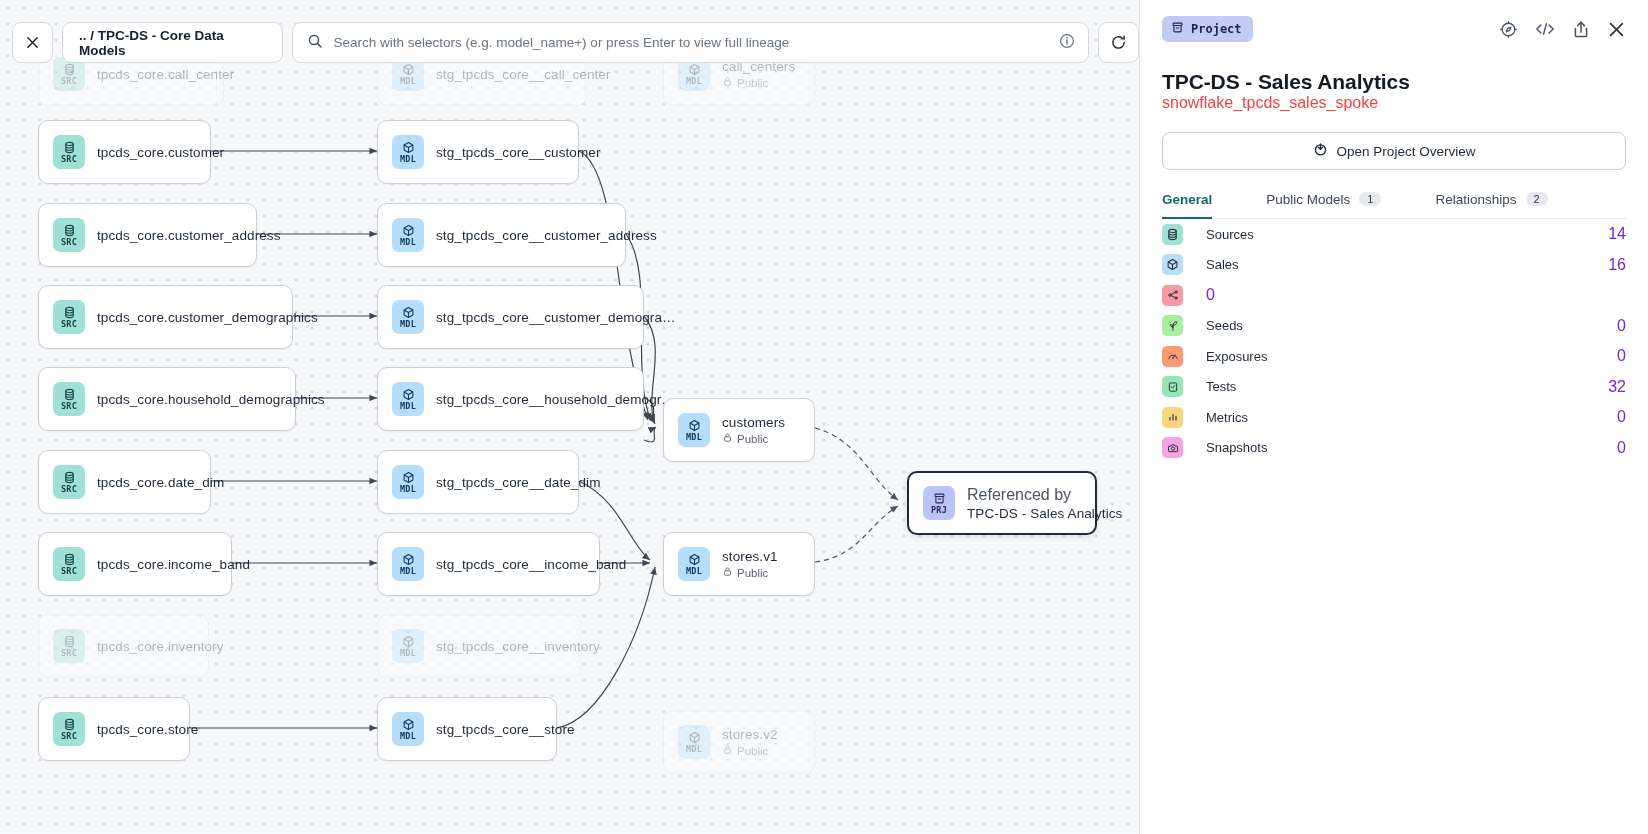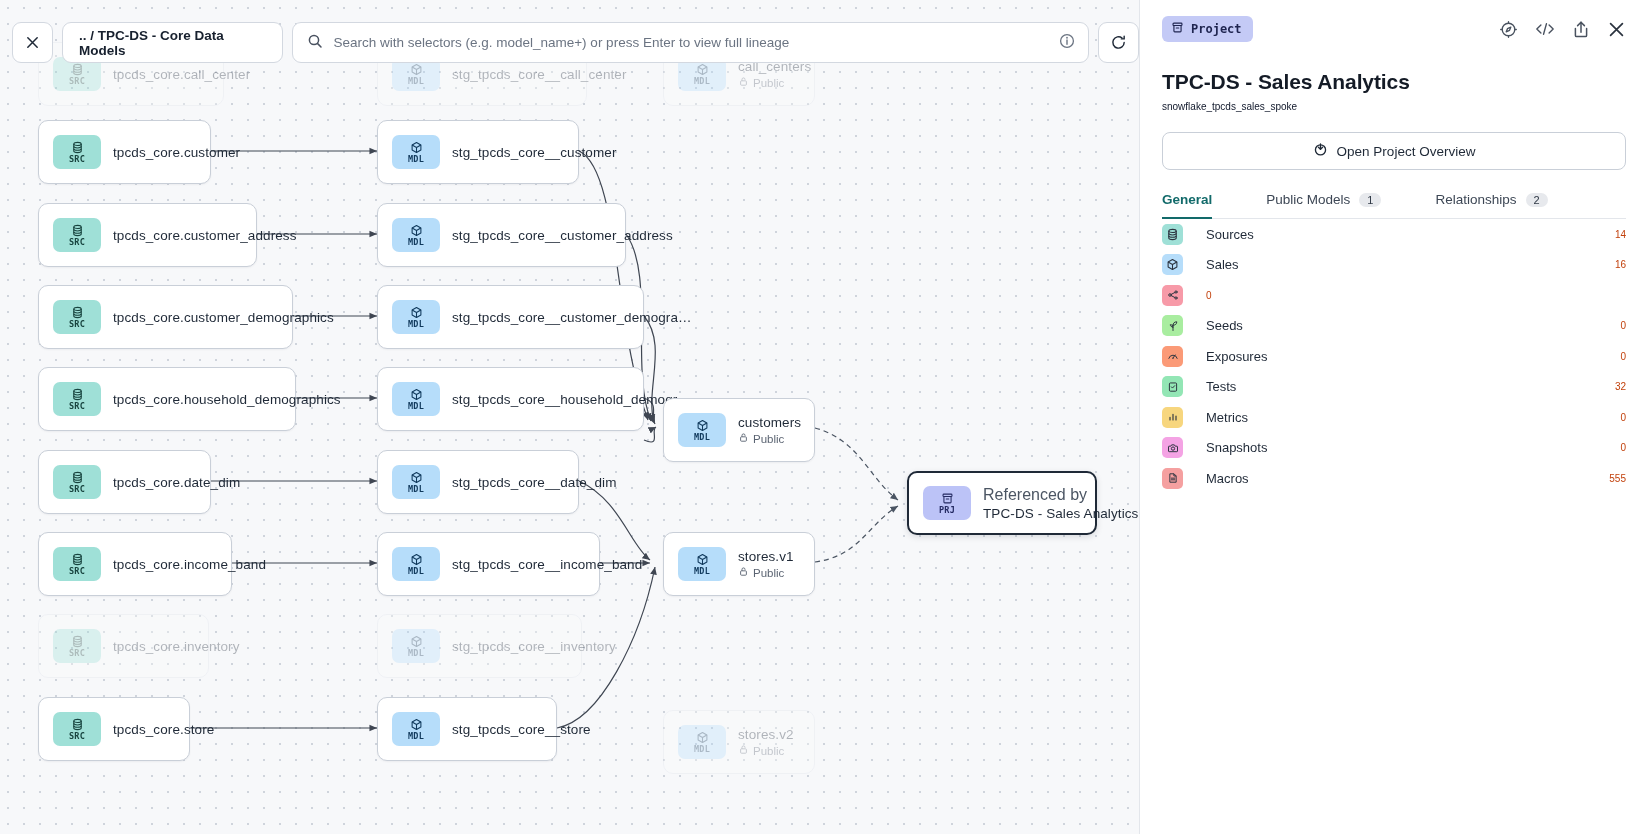--- a/index.html
+++ b/index.html
@@ -40,21 +40,21 @@
     opacity: .33;
     background: #fbfcfd;
     border-color: #dfe3ea;
     box-shadow: none;
   }
   .node.selected {
     border: 2px solid #1f2937;
     box-shadow: 0 2px 6px rgba(16,24,40,.13);
   }
   .badge {
-    width: 48px; height: 34px; flex: none;
+    width: 32px; height: 34px; flex: none;
     border-radius: 7px;
     display: flex; flex-direction: column; align-items: center; justify-content: center;
     gap: 0px;
     line-height: 1;
   }
   .badge svg { display: block; }
   .badge .bt {
     font-family: "DejaVu Sans Mono", monospace;
     font-size: 8.5px; font-weight: 700; letter-spacing: .2px;
     margin-top: 1px;
@@ -117,52 +117,52 @@
     border-radius: 6px; padding: 5px 11px 5px 9px;
     font-family: "DejaVu Sans Mono", monospace;
     font-size: 12px; font-weight: 700;
   }
   .side-icons { display: flex; align-items: center; gap: 17px; }
   .ic { cursor: pointer; display: flex; color: #49525f; }
   .side-title {
     margin-top: 26px;
     font-size: 21px; font-weight: 700; color: #141b26; letter-spacing: -.1px;
   }
-  .side-sub { margin-top: 7px; font-size: 10px; color: #0f172a; }
+  .side-sub { font-size: 16px; color: #ef4444; }
   .overview-btn {
     margin-top: 20px; height: 38px; width: 100%;
     border: 1px solid #c9cfd8; border-radius: 8px; background: #fff;
     display: flex; align-items: center; justify-content: center; gap: 9px;
     font-size: 13.5px; color: #1f2937; cursor: pointer;
   }
   .tabs {
     margin-top: 22px; display: flex; align-items: flex-end; gap: 0;
     border-bottom: 1px solid #e3e6eb;
   }
   .tab {
-    display: flex; align-items: flex-end; gap: 9px;
+    display: flex; align-items: flex-start; gap: 9px;
     padding: 0 0 10px 0; margin-right: 54px;
     font-size: 13.5px; color: #3d4755; cursor: pointer;
     border-bottom: 2.5px solid transparent; margin-bottom: -1px;
   }
   .tab.active { color: #126a6a; font-weight: 700; border-bottom-color: #126a6a; }
   .tab .cnt {
     background: #e7e9ed; color: #2f3845;
     border-radius: 9px; padding: 1px 8px; font-size: 11px; font-weight: 400;
   }
   .res-head { margin-top: 19px; font-size: 12px; font-weight: 700; color: #2f3845; }
   .res-row {
     display: flex; align-items: center; height: 30.5px; gap: 23px;
   }
   .res-ic {
     width: 21px; height: 21px; border-radius: 5px; flex: none;
     display: flex; align-items: center; justify-content: center;
   }
   .res-name { flex: 1; font-size: 13px; color: #1f2937; }
-  .res-val { font-size: 10px; color: #c2410c; }
+  .res-val { font-size: 16px; color: #6d28d9; }
 </style>
 </head>
 <body>
 
 <div class="app">
 
   <div class="canvas-pane">
 
     <svg class="edges" viewBox="0 0 1139 834">
       <defs>
@@ -711,26 +711,15 @@
         <div class="res-row">
           <span class="res-ic" style="background:#f4a3e4">
             <svg width="12" height="12" viewBox="0 0 16 16" fill="none" stroke="#2b333f" stroke-width="1.3" stroke-linejoin="round">
               <path d="M2.4,5.6 L5,5.6 L6.2,3.8 L9.8,3.8 L11,5.6 L13.6,5.6 A0.9,0.9 0 0 1 14,6.5 L14,12 A0.9,0.9 0 0 1 13.1,12.9 L2.9,12.9 A0.9,0.9 0 0 1 2,12 L2,6.5 A0.9,0.9 0 0 1 2.4,5.6 Z"></path>
               <circle cx="8" cy="8.8" r="2.2"></circle>
             </svg>
           </span>
           <span class="res-name">Snapshots</span>
           <span class="res-val">0</span>
         </div>
-        <div class="res-row">
-          <span class="res-ic" style="background:#f5a0a0">
-            <svg width="12" height="12" viewBox="0 0 16 16" fill="none" stroke="#2b333f" stroke-width="1.3" stroke-linejoin="round">
-              <path d="M3.8,2.4 L9.4,2.4 L12.2,5.2 L12.2,13.6 L3.8,13.6 Z"></path>
-              <path d="M9.2,2.5 L9.2,5.3 L12.1,5.3"></path>
-              <path d="M5.8,8.2 L10.2,8.2 M5.8,10.4 L10.2,10.4" stroke-linecap="round"></path>
-            </svg>
-          </span>
-          <span class="res-name">Macros</span>
-          <span class="res-val">555</span>
-        </div>
       </div>
   </div>
 </div>
 
 </body></html>

